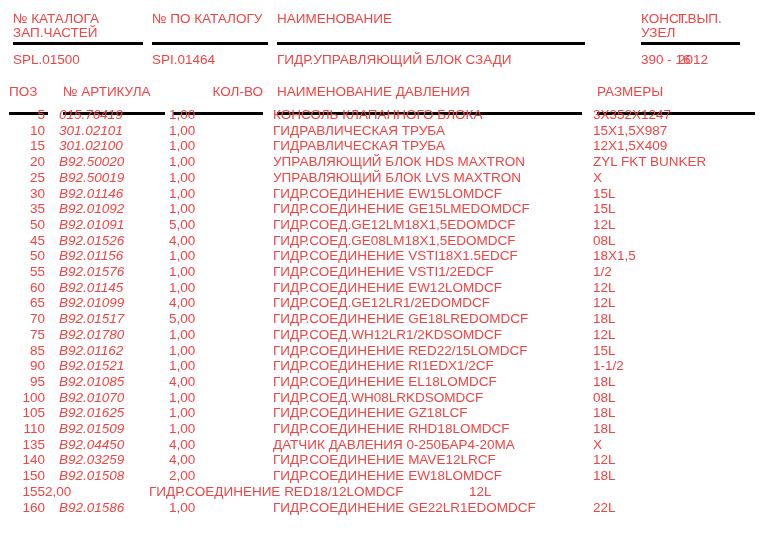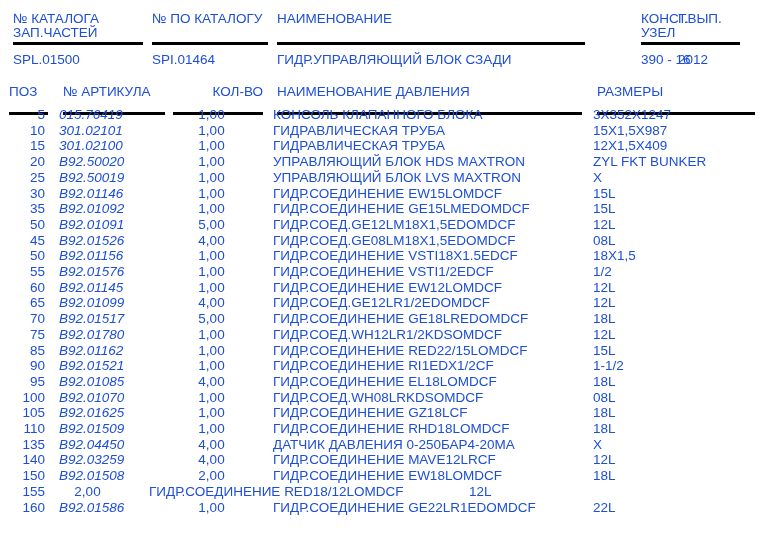--- a/index.html
+++ b/index.html
@@ -1,21 +1,21 @@
 <!DOCTYPE html>
 <html><head>
 <meta charset="utf-8">
 <style>
   html, body { margin: 0; padding: 0; background: #ffffff; }
   .page {
     position: relative;
     width: 765px;
     height: 537px;
     background: #ffffff;
-    color: #1d4ed8;
+    color: #ef4444;
     font-family: "Liberation Sans", sans-serif;
     font-size: 13.5px;
     overflow: hidden;
   }
 
   
   .h-col { position: absolute; top: 12px; }
   .h-label { height: 30px; line-height: 14px; white-space: pre-line; }
   .h-rule { height: 3px; background: #000; }
   .h-value { margin-top: 8px; line-height: 14px; white-space: nowrap; }
@@ -37,21 +37,21 @@
   #sh-art  { left: 63px;  width: 102px; }
   #sh-qty  { left: 173px; width: 90px; text-align: right; }
   #sh-name { left: 277px; width: 305px; }
   #sh-size { left: 597px; width: 158px; }
 
   
   .rows { position: absolute; left: 0; top: 107px; width: 765px; }
   .row { display: flex; line-height: 15.7px; white-space: nowrap; }
   .c-pos  { width: 45px; text-align: right; }
   .c-art  { width: 110px; margin-left: 14px; font-style: italic; }
-  .c-qty  { width: 85px; text-align: center; }
+  .c-qty  { width: 85px; text-align: left; }
   .c-name { width: 315px; margin-left: 19px; }
   .c-size { flex: 1; margin-left: 5px; }
 </style>
 </head>
 <body>
 
 <div class="page">
 
   <div class="h-col" id="h-col-1">
     <div class="h-label">№ КАТАЛОГА

